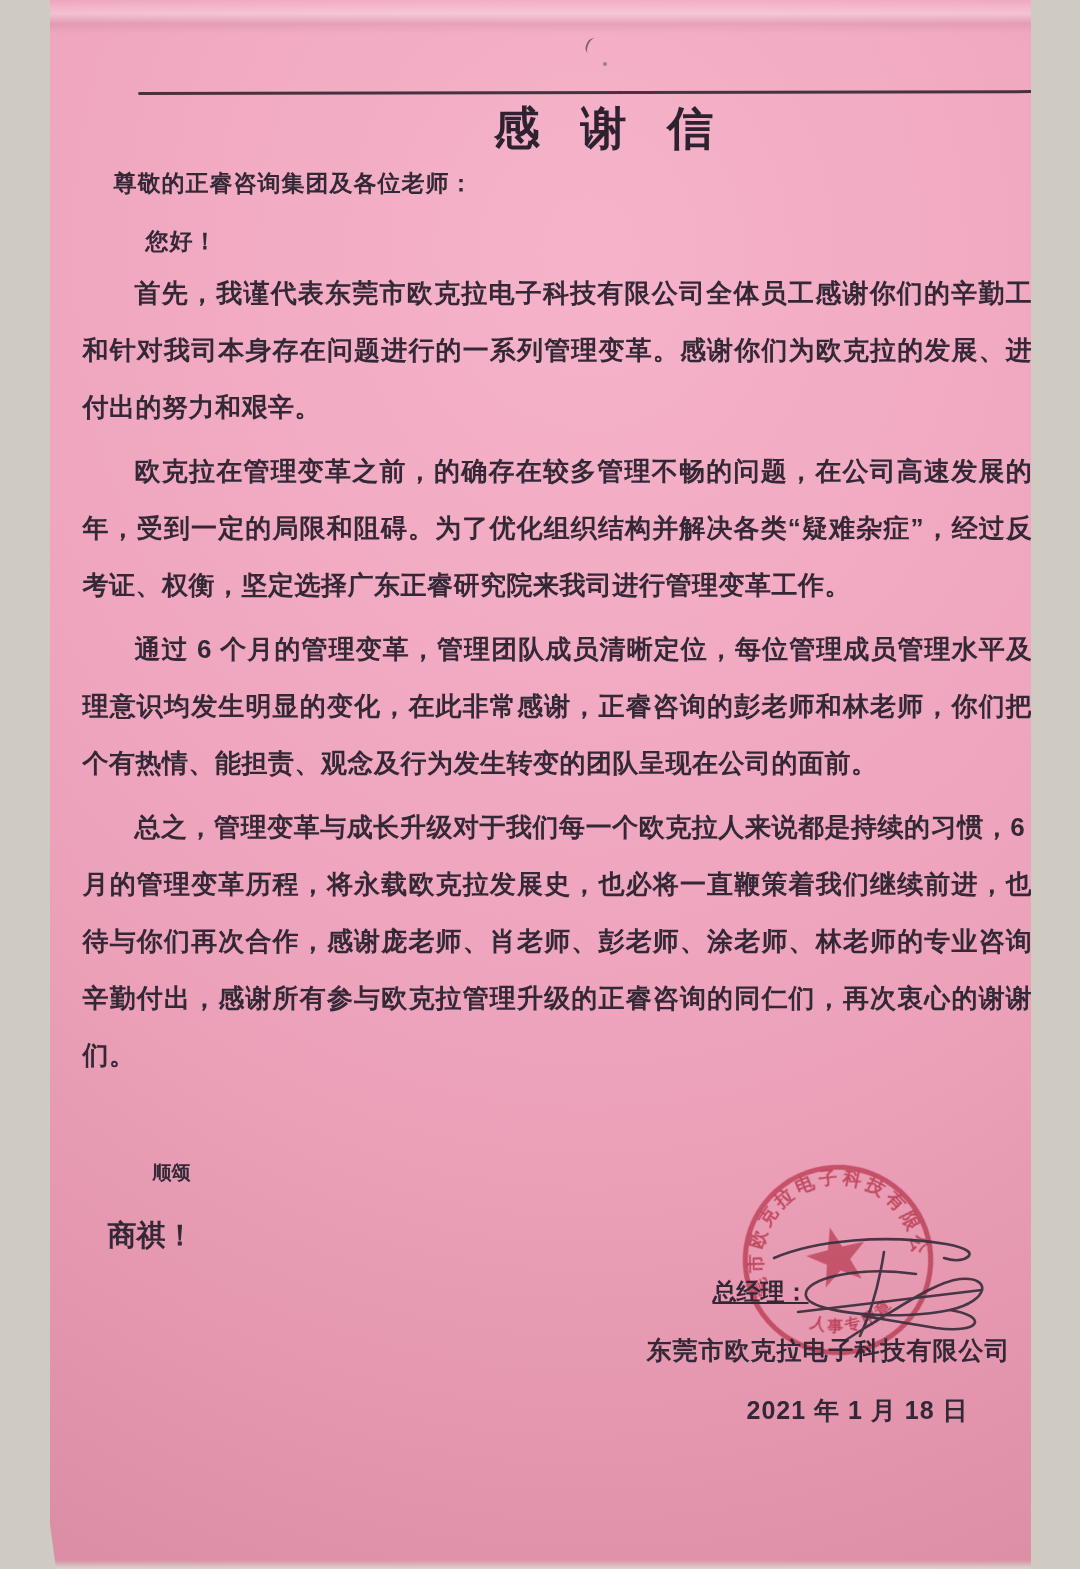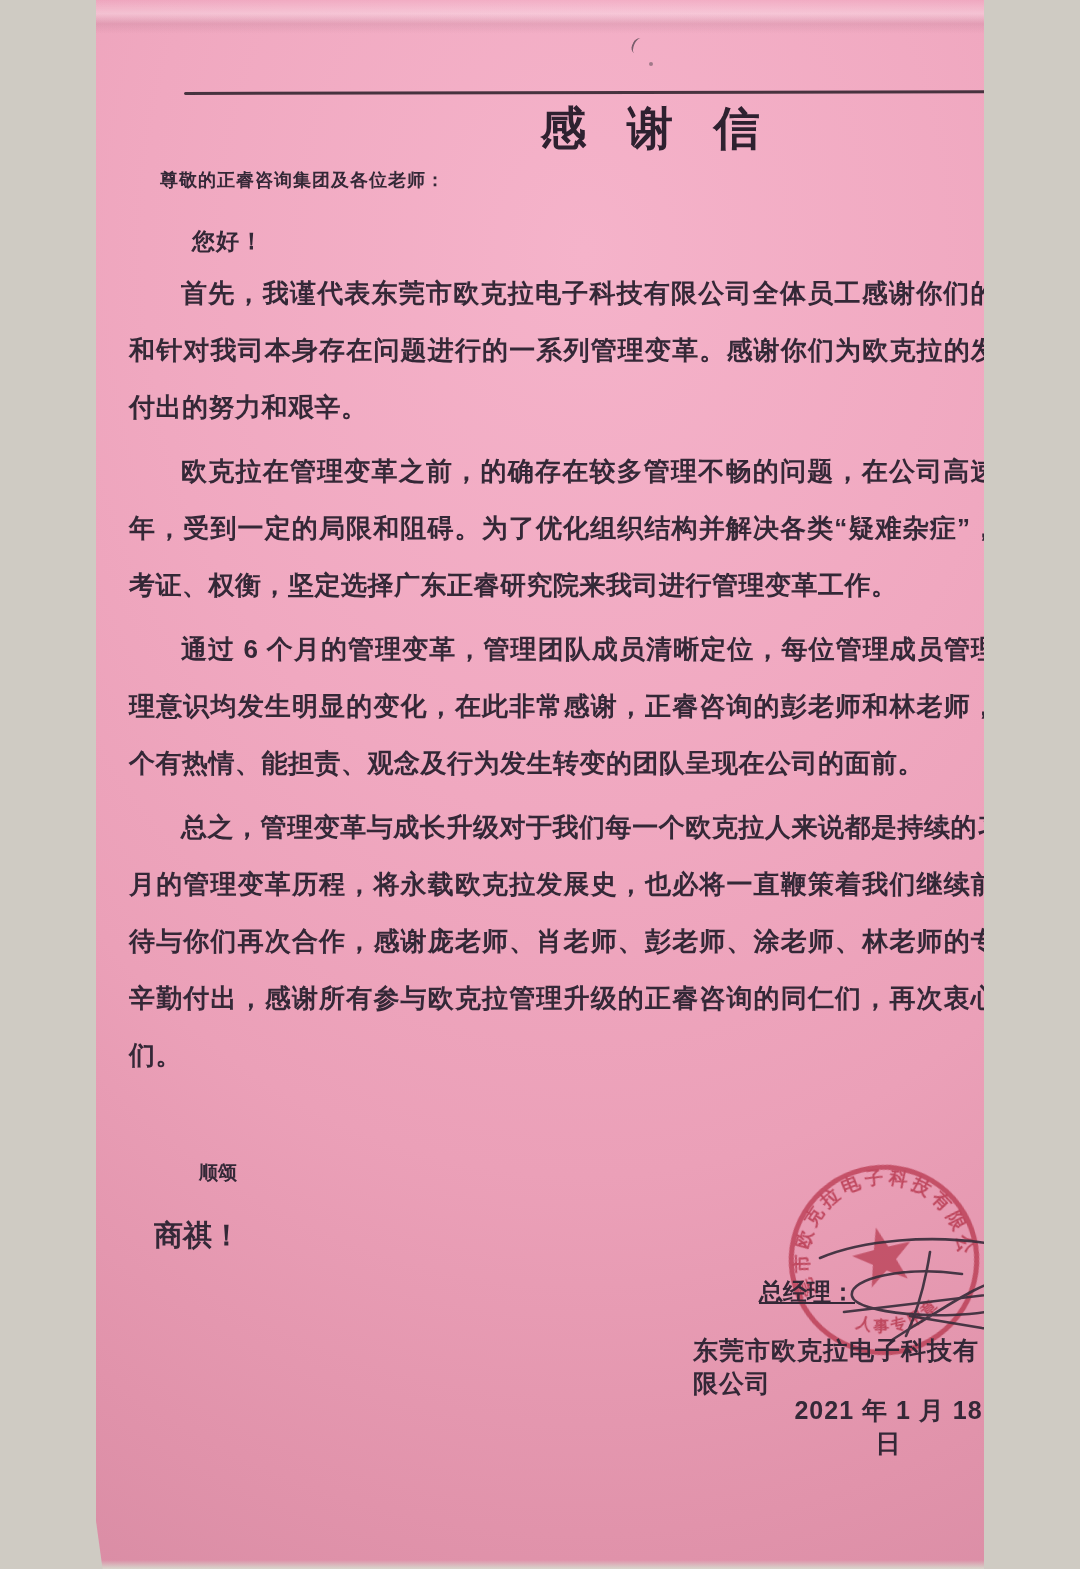--- a/index.html
+++ b/index.html
@@ -1,18 +1,18 @@
 <!DOCTYPE html>
 <html lang="zh"><head>
 <meta charset="utf-8">
 <style>
   html,body{margin:0;padding:0;background:#cfcbc3;}
   .page{
     position:relative;
-    width:888px;height:1569px;
+    width:981px;height:1569px;
     margin:0 auto;
     overflow:hidden;
     font-family:"Liberation Sans","DejaVu Sans",sans-serif;
     color:#342837;
     background:
       radial-gradient(130% 95% at 55% 16%, #f5b3ca 0%, #f0a8c0 38%, #eba0b8 62%, #e193ab 86%, #d98ca4 100%);
   }
   
   .crease{
     position:absolute;left:0;right:0;height:34px;pointer-events:none;
@@ -47,21 +47,21 @@
   .title{
     position:absolute;top:98px;left:0;width:1080px;
     text-align:center;
     font-size:46px;font-weight:700;
     letter-spacing:14px;
     text-indent:42px; 
     color:#2e2130;
   }
   .salutation{
     position:absolute;top:168px;left:64px;
-    font-size:18px;letter-spacing:1px;font-weight:600;
+    font-size:23px;letter-spacing:1px;font-weight:600;
   }
   .greeting{
     position:absolute;top:226px;left:88px;
     font-size:23px;letter-spacing:1px;font-weight:600;margin-left:8px;
   }
   .body-text{
     position:absolute;top:265px;left:33px;width:977px;
     font-size:26px;line-height:57px;letter-spacing:.5px;
     font-weight:600;
     text-align:justify;

